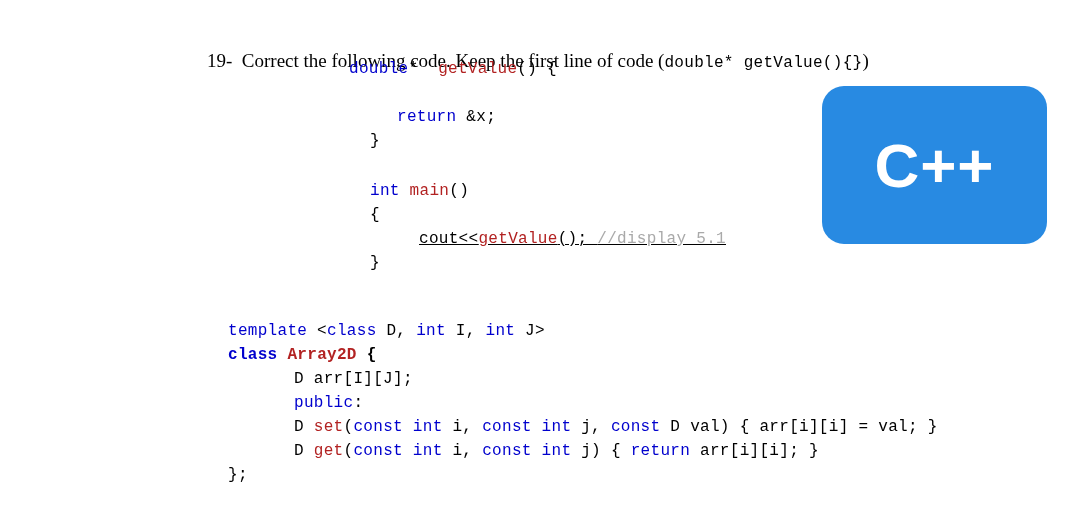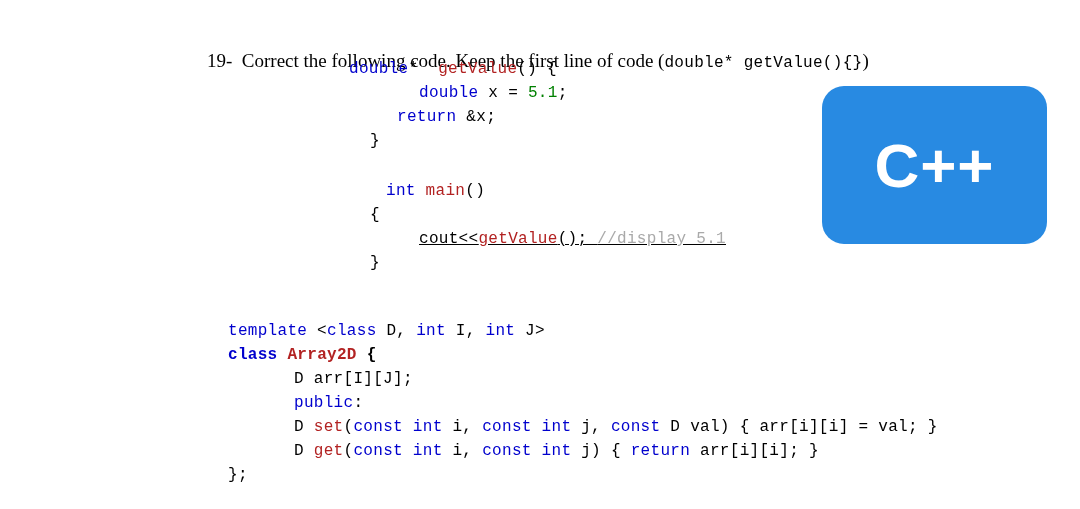--- a/index.html
+++ b/index.html
@@ -54,24 +54,23 @@
 </head>
 <body>
 
 <div class="page">
 
   <div class="line" style="left:188px; top:28px;">
     <span>19-  Correct the following code. Keep the first line of code (</span><span class="mono">double* getValue(){}</span><span>)</span>
   </div>
 
   <div class="line mono" style="left:349px; top:60px;"><span class="kw-blue">double</span><span class="kw-black">*</span><span>  </span><span class="name-red">getValue</span><span>() {</span></div>
-  <div class="line mono" style="left:419px; top:84px;"><span class="kw-blue">double</span><span> x = </span><span class="num-green">5.1</span><span>;</span></div>
   <div class="line mono" style="left:397px; top:108px;"><span class="kw-blue">return</span><span> &amp;x;</span></div>
   <div class="line mono" style="left:370px; top:132px;"><span>}</span></div>
-  <div class="line mono" style="left:386px; top:182px;"><span class="kw-blue">int</span><span class="name-red"> main</span><span>()</span></div>
+  <div class="line mono" style="left:370px; top:182px;"><span class="kw-blue">int</span><span class="name-red"> main</span><span>()</span></div>
   <div class="line mono" style="left:370px; top:206px;"><span>{</span></div>
   <div class="line mono" style="left:419px; top:230px;text-decoration:underline;"><span>cout&lt;&lt;</span><span class="name-red">getValue</span><span>(); </span><span class="comment-grey">//display 5.1</span></div>
   <div class="line mono" style="left:370px; top:254px;"><span>}</span></div>
 
   <div class="cpp-badge">
     <span>C++</span>
   </div>
 
 
   <div class="line mono" style="left:228px; top:322px;"><span class="kw-blue">template</span><span> &lt;</span><span class="kw-blue">class</span><span> D, </span><span class="kw-blue">int</span><span> I, </span><span class="kw-blue">int</span><span> J&gt;</span></div>

